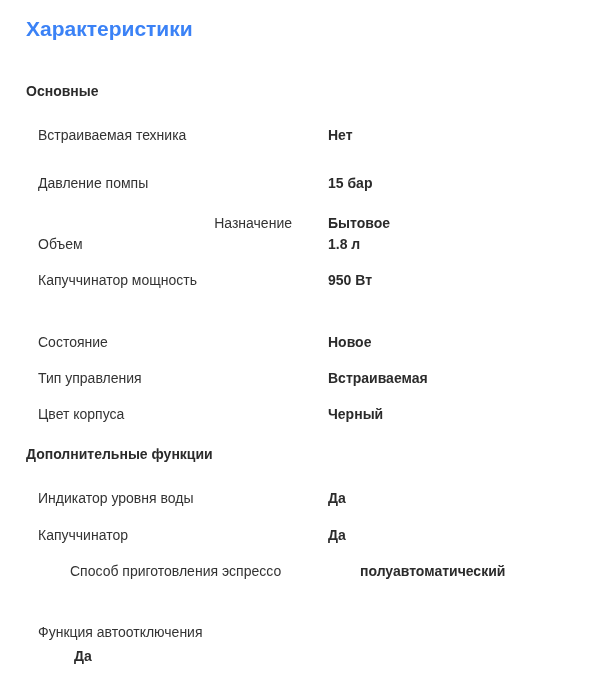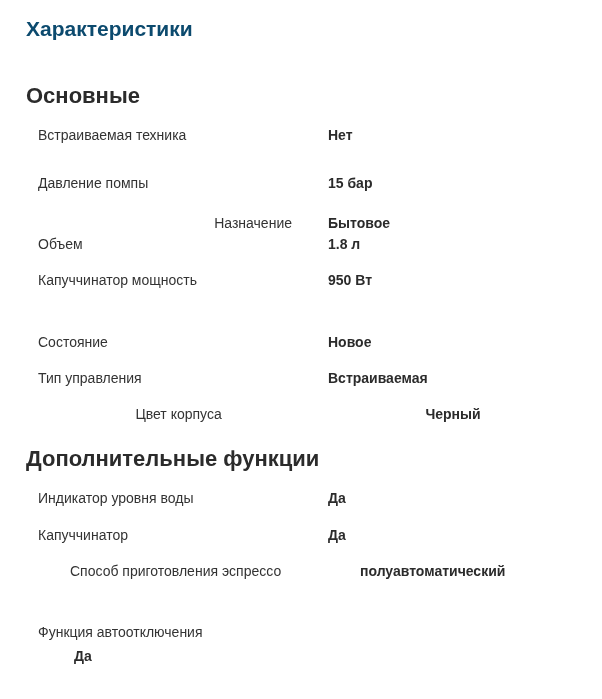--- a/index.html
+++ b/index.html
@@ -4,26 +4,26 @@
 <style>
   html, body { margin: 0; padding: 0; background: #ffffff; }
   body {
     width: 602px; height: 699px; overflow: hidden;
     font-family: "Liberation Sans", sans-serif;
     color: #2b2b2b;
     position: relative;
   }
   .page-title {
     position: absolute; left: 26px; top: 17px;
-    font-size: 21px; font-weight: bold; color: #0c4a6e;
+    font-size: 21px; font-weight: bold; color: #3b82f6;
     margin: 0;
   }
   .section-title {
     position: absolute; left: 26px;
-    font-size: 22px; font-weight: bold; color: #2b2b2b;
+    font-size: 14px; font-weight: bold; color: #2b2b2b;
     margin: 0;
   }
   .row {
     position: absolute; left: 38px; width: 540px;
     display: flex; font-size: 14px; line-height: 24px;
   }
   .row .label { width: 254px; color: #333333; font-weight: normal; }
   .row .value { font-weight: bold; color: #2b2b2b; margin-left: 36px; }
 </style>
 </head>
@@ -54,21 +54,21 @@
   <div class="value">950 Вт</div>
 </div>
 <div class="row" style="top:330px;">
   <div class="label">Состояние</div>
   <div class="value">Новое</div>
 </div>
 <div class="row" style="top:366px;">
   <div class="label">Тип управления</div>
   <div class="value">Встраиваемая</div>
 </div>
-<div class="row" style="top:402px;justify-content:center;">
+<div class="row" style="top:402px;">
   <div class="label">Цвет корпуса</div>
   <div class="value">Черный</div>
 </div>
 
 <h2 class="section-title" style="top:446px;">Дополнительные функции</h2>
 
 <div class="row" style="top:486px;">
   <div class="label">Индикатор уровня воды</div>
   <div class="value">Да</div>
 </div>

